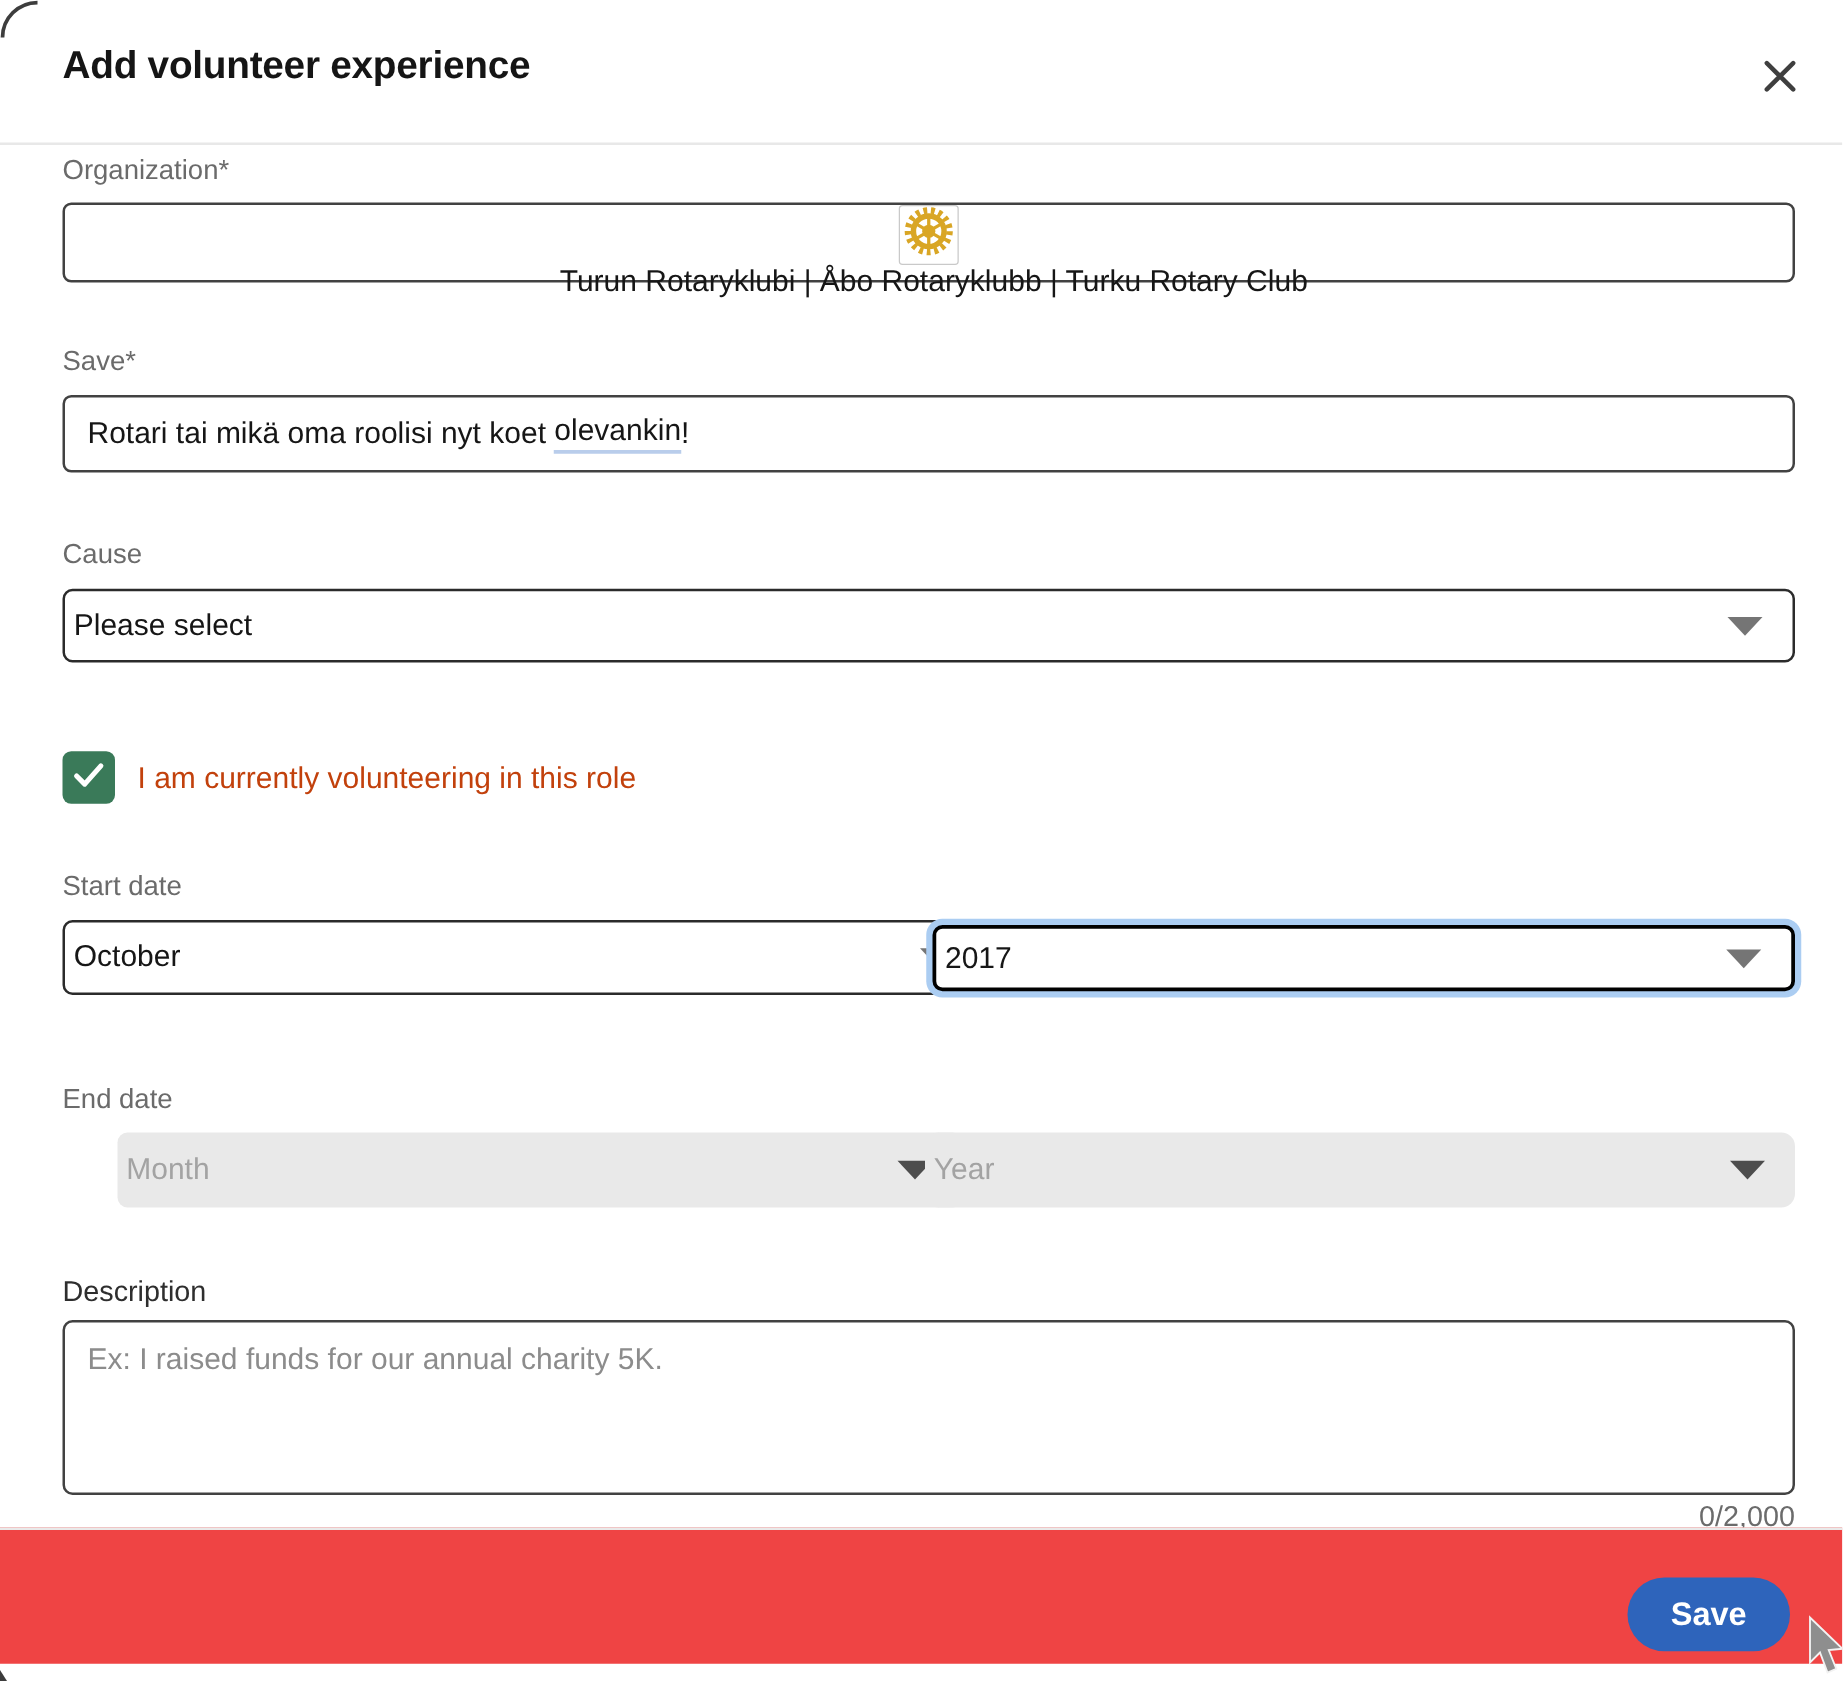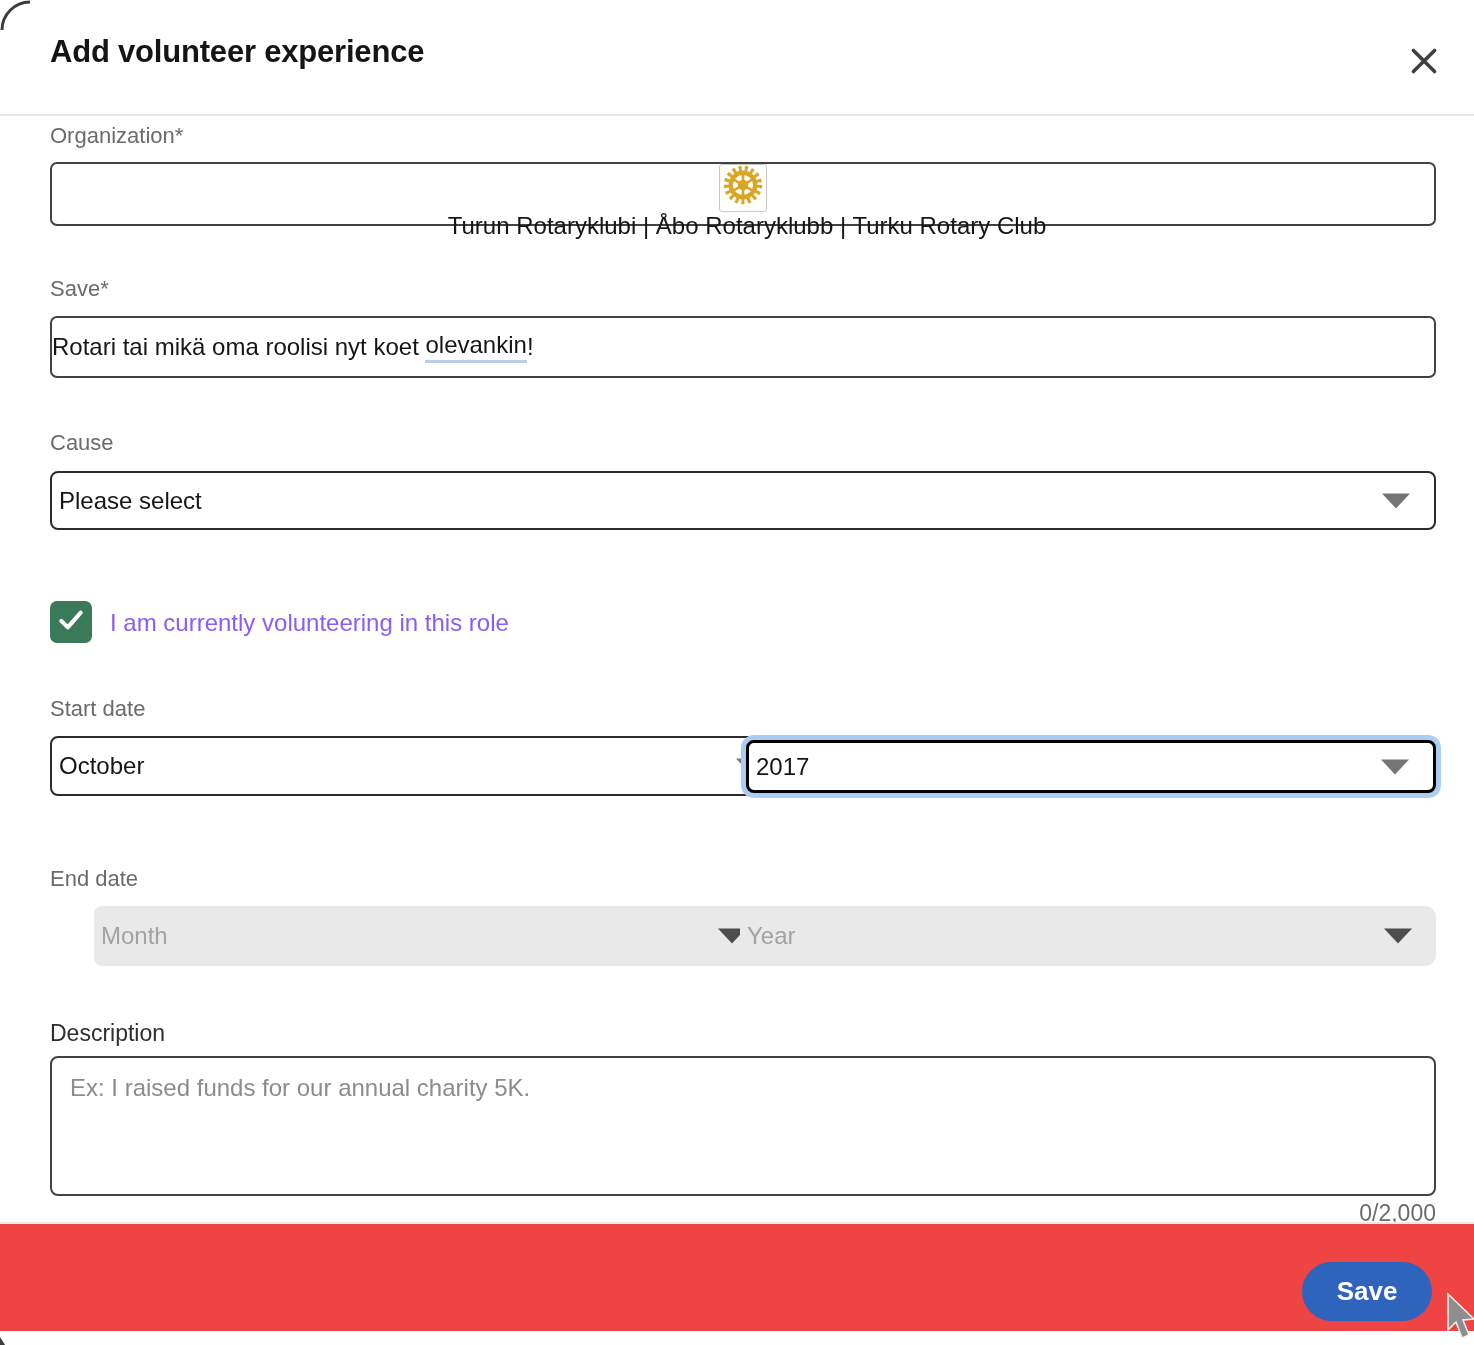--- a/index.html
+++ b/index.html
@@ -27,28 +27,28 @@
   
   .text-input{position:absolute;left:50px;width:1386px;border:2px solid var(--border-dark);border-radius:7px;background:#fff;display:flex;align-items:center;font-size:24px;color:#161616;}
   .select-box{position:absolute;border:2px solid #2b2b2b;border-radius:8px;background:#fff;display:flex;align-items:center;font-size:24px;color:#161616;padding-left:7px;cursor:pointer;}
   .select-box .chev{position:absolute;right:24px;top:50%;transform:translateY(-50%);width:0;height:0;border-left:14px solid transparent;border-right:14px solid transparent;border-top:15px solid #757575;}
   .select-box.disabled{background:#e9e9e9;border:none;color:#a3a3a3;cursor:default;}
   .select-box.disabled .chev{border-top-color:#4d4d4d;}
   .select-box.focused{border:3px solid #000;box-shadow:0 0 0 5px var(--focus-ring);}
 
   .org-input{top:162px;height:64px;padding-left:8px;flex-direction:column;}
   .logo-box{width:48px;height:48px;border:1px solid #c9c9c9;border-radius:3px;display:flex;align-items:center;justify-content:center;margin-right:9px;flex:0 0 auto;background:#fff;}
-  .role-input{top:316px;height:62px;}
+  .role-input{top:316px;height:62px;padding-left:18px;}
   .misspell{border-bottom:3px solid var(--underline-blue);padding-bottom:1px;}
 
   .cause-select{top:471px;left:50px;width:1386px;height:59px;border-width:2px;}
 
   
   .checkbox{position:absolute;left:50px;top:601px;width:42px;height:42px;background:var(--checkbox-green);border-radius:7px;display:flex;align-items:center;justify-content:center;cursor:pointer;}
-  .checkbox-label{position:absolute;left:110px;top:609px;font-size:24px;color:#8b5cf6;}
+  .checkbox-label{position:absolute;left:110px;top:609px;font-size:24px;color:#c2410c;}
 
   
   .start-month{top:736px;left:50px;width:740px;height:60px;}
   .start-year{top:740px;left:746px;width:690px;height:53px;}
   .end-month{top:906px;left:50px;width:676px;height:60px;margin-left:44px;}
   .end-year{top:906px;left:740px;width:696px;height:60px;border-radius:11px;}
 
   
   .desc-label{color:#2e2e2e;font-size:23px;}
   .desc-textarea{position:absolute;left:50px;top:1056px;width:1386px;height:140px;border:2px solid var(--border-dark);border-radius:8px;padding:16px 18px;font-size:24px;font-family:"Liberation Sans",sans-serif;color:#161616;resize:none;outline:none;}

